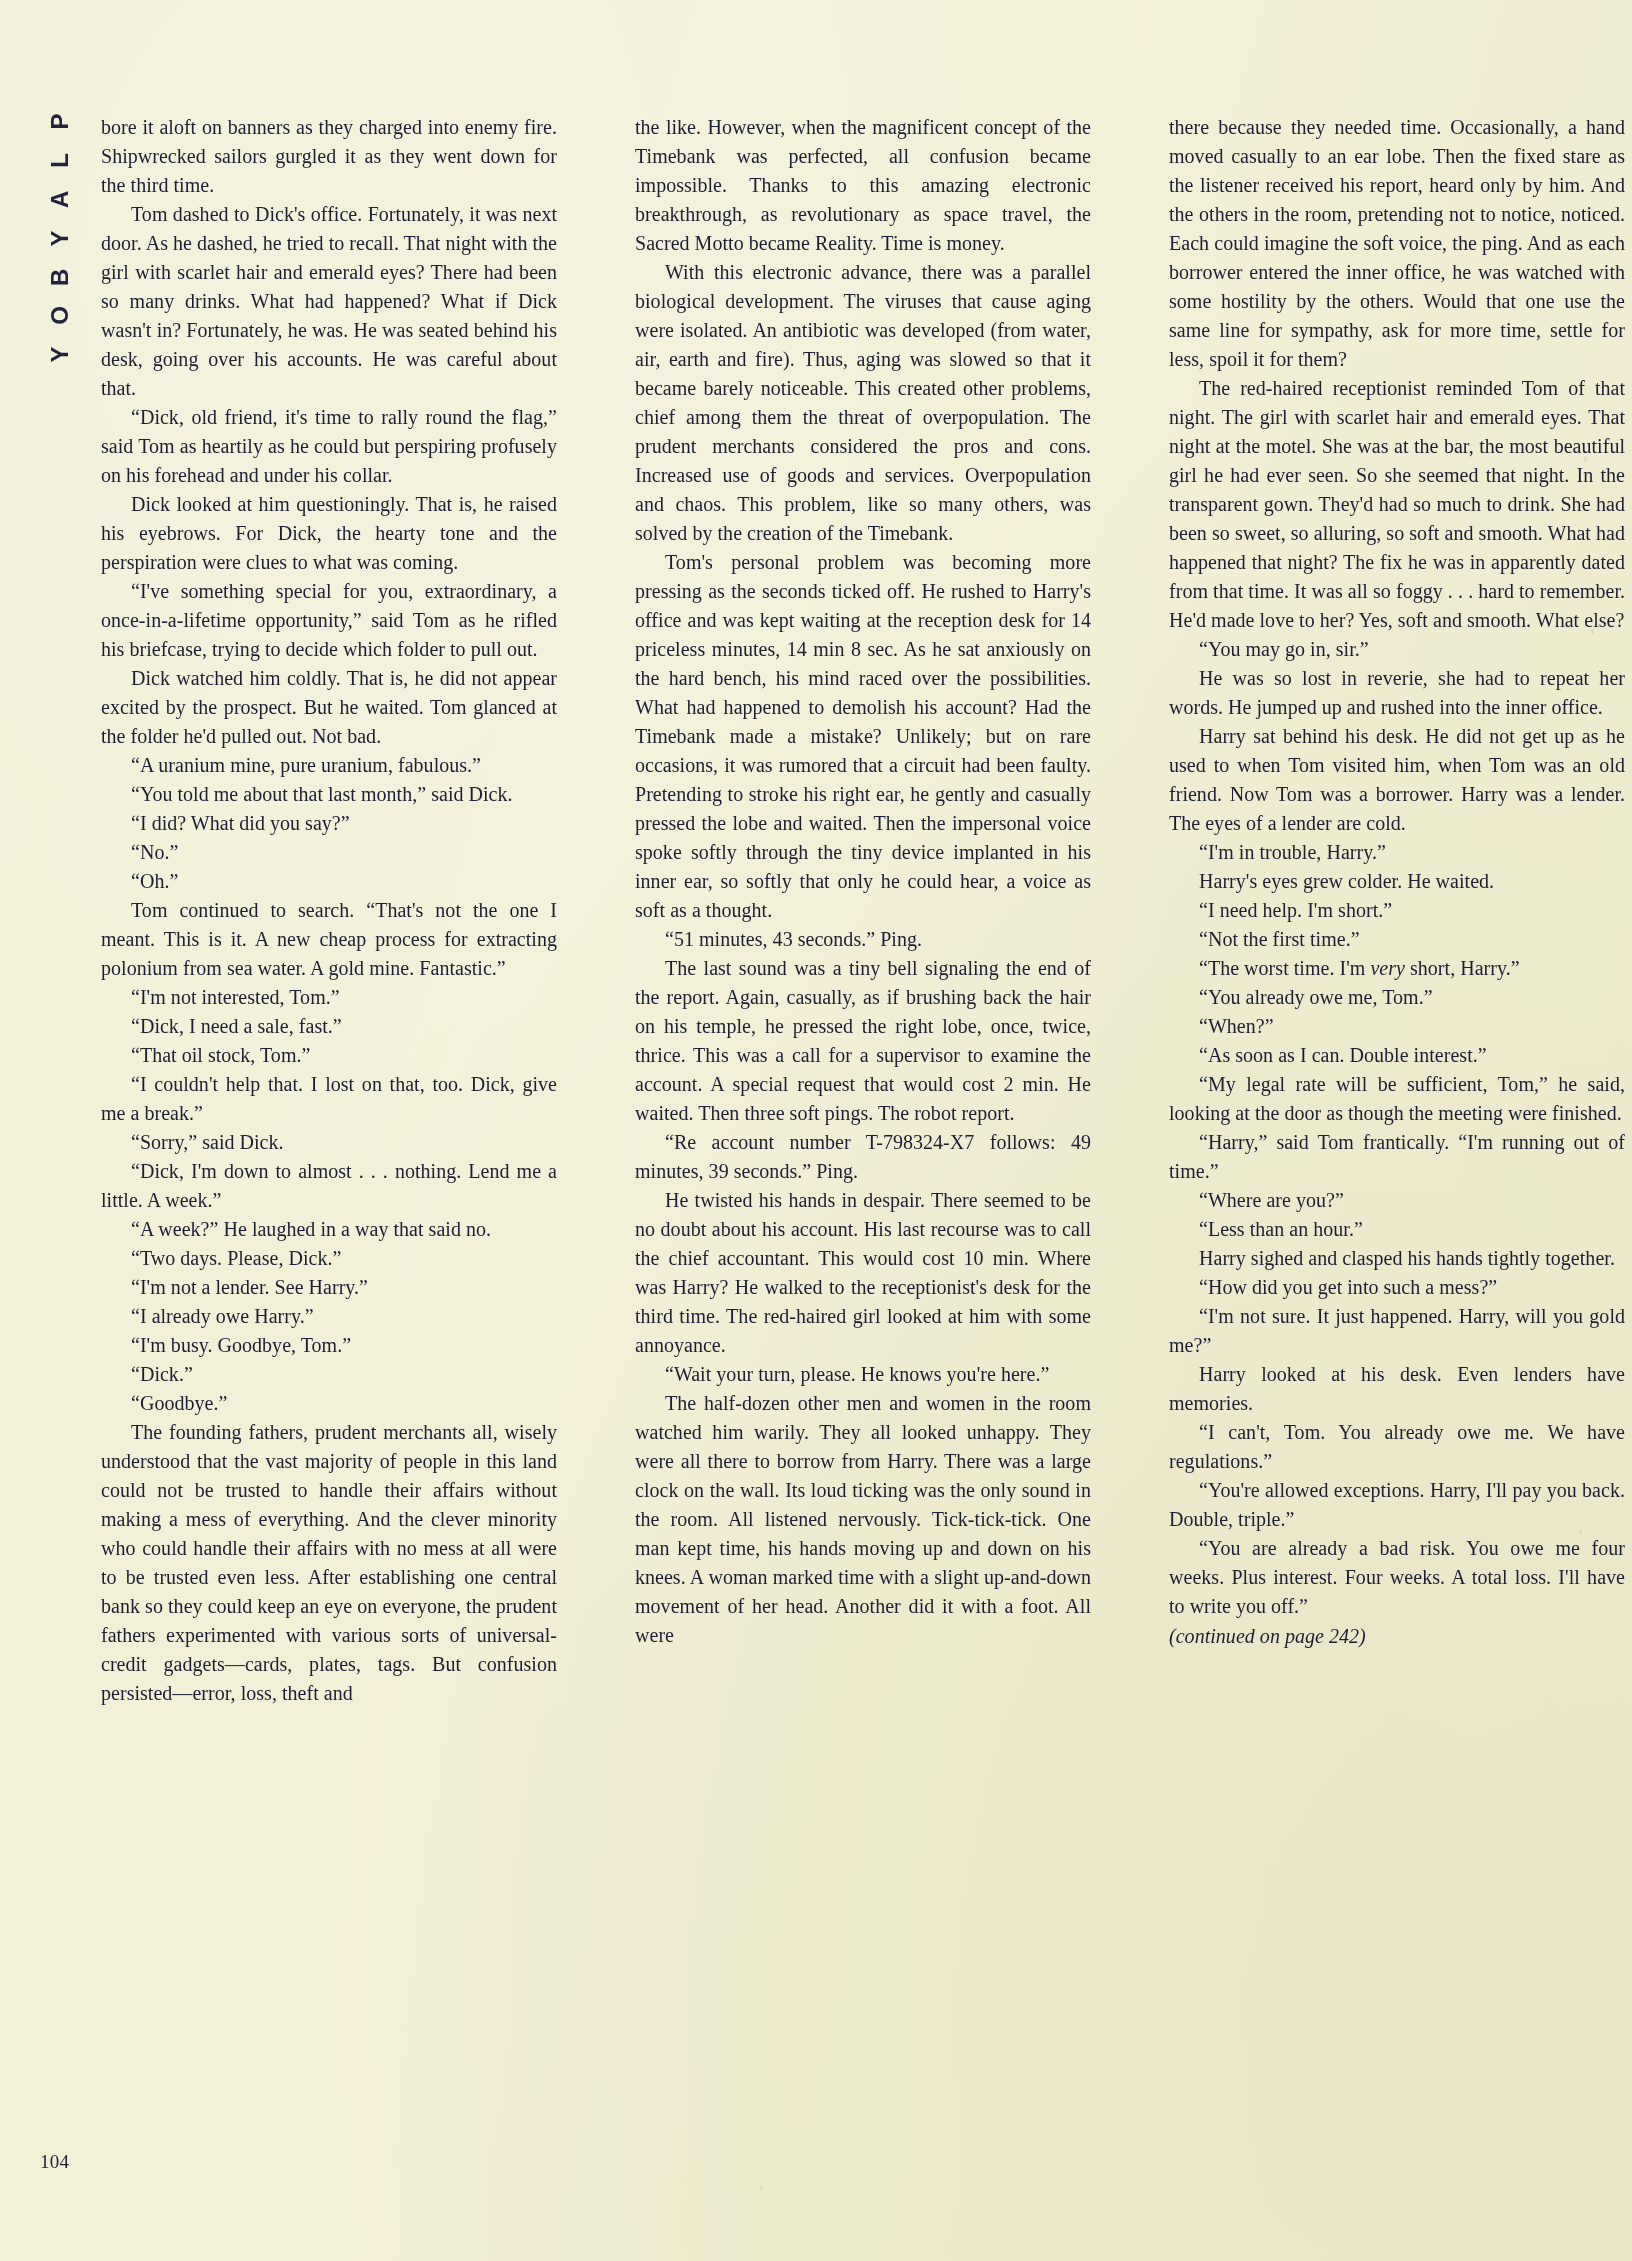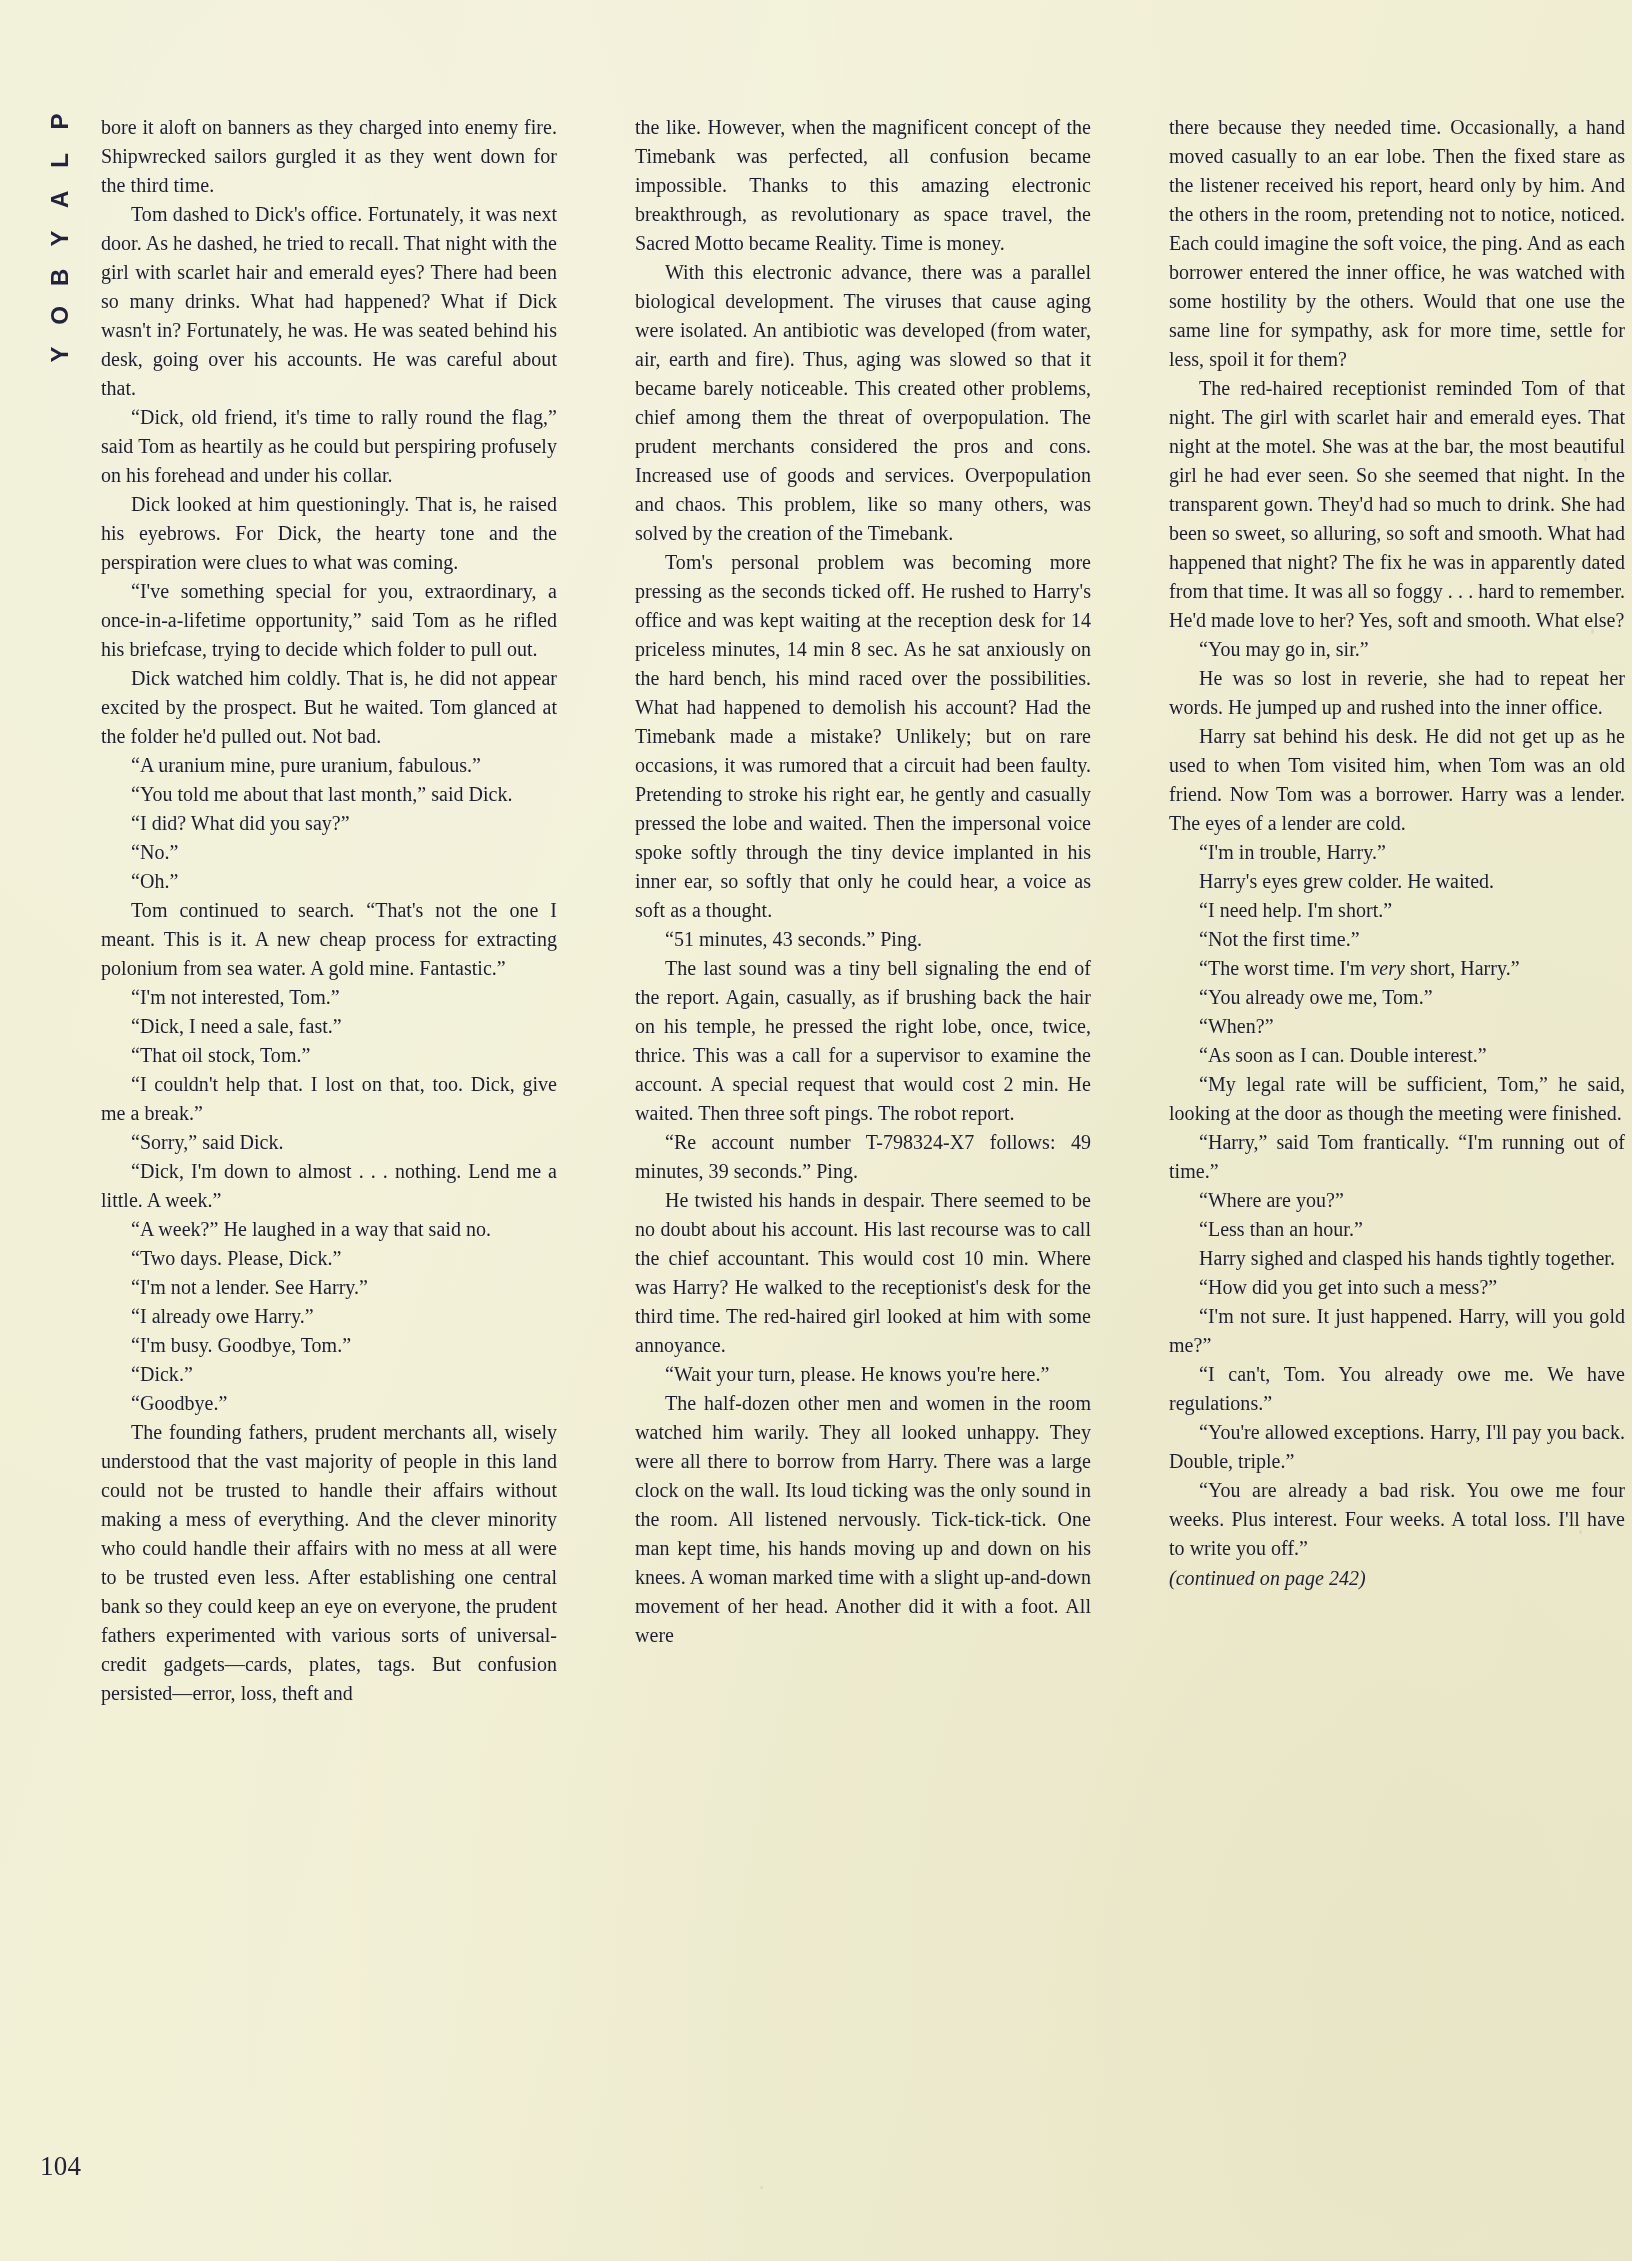--- a/index.html
+++ b/index.html
@@ -50,21 +50,21 @@
     display: block;
     transform: rotate(-90deg);
   }
 
   
   .folio {
     position: absolute;
     left: 40px;
     top: 2151px;
     font-family: "Liberation Serif", "DejaVu Serif", serif;
-    font-size: 27px;
+    font-size: 19px;
     color: #232338;
     letter-spacing: 0.3px;
     text-align: center;
   }
 
   
   .columns {
     position: absolute;
     left: 101px;
     top: 113px;
@@ -187,20 +187,21 @@
         <p class="indent">“You already owe me, Tom.”</p>
         <p class="indent">“When?”</p>
         <p class="indent">“As soon as I can. Double interest.”</p>
         <p class="indent">“My legal rate will be sufficient, Tom,” he said, looking at the door as though the meeting were finished.</p>
         <p class="indent">“Harry,” said Tom frantically. “I'm running out of time.”</p>
         <p class="indent">“Where are you?”</p>
         <p class="indent">“Less than an hour.”</p>
         <p class="indent">Harry sighed and clasped his hands tightly together.</p>
         <p class="indent">“How did you get into such a mess?”</p>
         <p class="indent">“I'm not sure. It just happened. Harry, will you gold me?”</p>
+        <p class="indent">Harry looked at his desk. Even lenders have memories.</p>
         <p class="indent">“I can't, Tom. You already owe me. We have regulations.”</p>
         <p class="indent">“You're allowed exceptions. Harry, I'll pay you back. Double, triple.”</p>
         <p class="indent">“You are already a bad risk. You owe me four weeks. Plus interest. Four weeks. A total loss. I'll have to write you off.”</p>
         <p class="contd">(continued on page 242)</p>
       </div>
   </div>
 
   <div class="speck" style="left:1584px;top:456px;width:3.4px;height:6.1px;"></div>
   <div class="speck" style="left:1591px;top:629px;width:2.7px;height:4.8px;"></div>
   <div class="speck" style="left:1579px;top:1530px;width:2.7px;height:4.1px;"></div>

